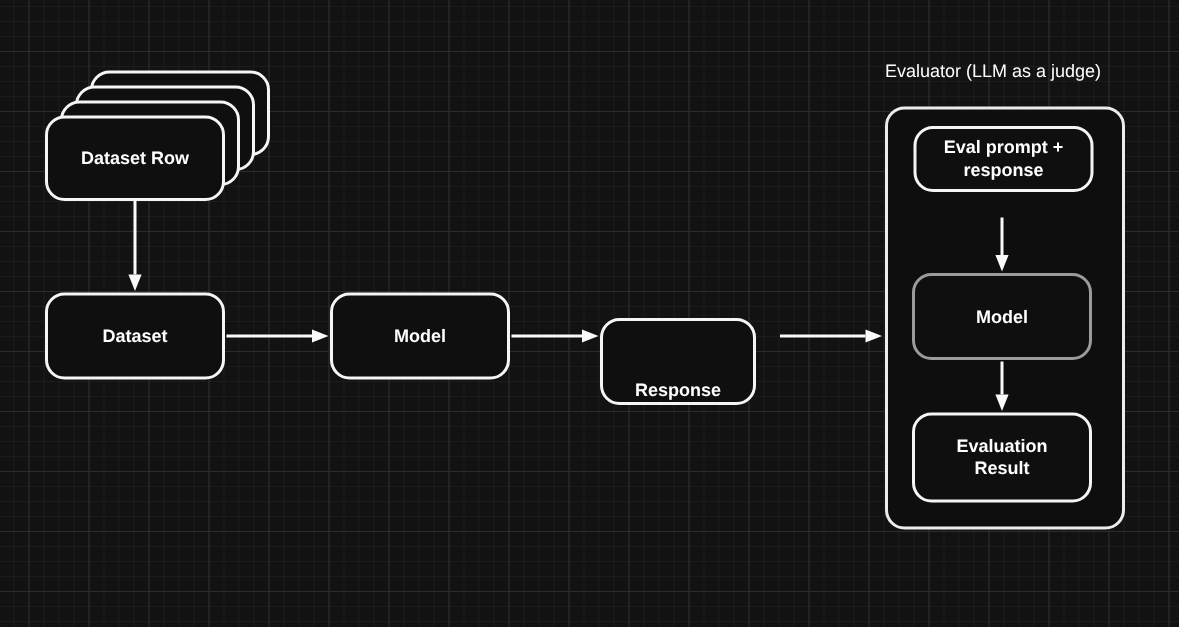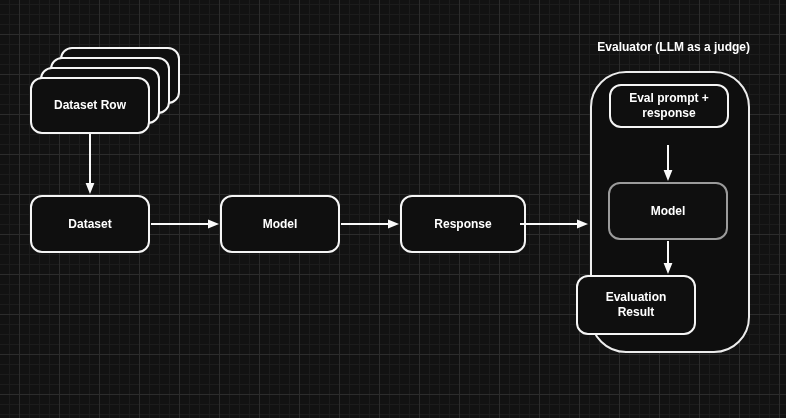--- a/index.html
+++ b/index.html
@@ -39,27 +39,27 @@
   .group{
     position:absolute;
     box-sizing:border-box;
     background:#0e0e0e;
     border:2px solid #ececec;
     border-radius:36px;
   }
   .group-label{
     position:absolute;
     color:#ffffff;
-    font-weight:bold;font-size:12px;
-    text-align:right;
+    font-weight:normal;font-size:12px;
+    text-align:left;
     white-space:nowrap;
   }
   .gray-border{border-color:#9b9b9b;}
   svg.edges{position:absolute;left:0;top:0;z-index:3;pointer-events:none;}
-  .node,.card-back,.group{z-index:2;}
+  .node,.card-back,.group{z-index:2;border-radius:13px;}
   .group{z-index:1;}
 </style>
 </head>
 <body>
 
 <div class="canvas">
 
   <div class="card-back" style="left:60px;top:47px;width:120px;height:57px;"></div>
   <div class="card-back" style="left:50px;top:57px;width:120px;height:57px;"></div>
   <div class="card-back" style="left:40px;top:67px;width:120px;height:57px;"></div>
@@ -68,37 +68,37 @@
   </div>
 
   <div class="node" style="left:30px;top:195px;width:120px;height:58px;">
     <span>Dataset</span>
   </div>
 
   <div class="node" style="left:220px;top:195px;width:120px;height:58px;">
     <span>Model</span>
   </div>
 
-  <div class="node" style="left:400px;top:195px;width:126px;height:58px;">
+  <div class="node" style="left:400px;top:212px;width:104px;height:58px;align-items:flex-end;">
     <span>Response</span>
   </div>
 
   <div class="group-label" style="left:590px;top:40px;width:160px;">Evaluator (LLM as a judge)</div>
 
   <div class="group" style="left:590px;top:71px;width:160px;height:282px;"></div>
 
   <div class="node" style="left:609px;top:84px;width:120px;height:44px;">
     <span>Eval prompt + response</span>
   </div>
 
   <div class="node gray-border" style="left:608px;top:182px;width:120px;height:58px;">
     <span>Model</span>
   </div>
 
-  <div class="node" style="left:576px;top:275px;width:120px;height:60px;">
+  <div class="node" style="left:608px;top:275px;width:120px;height:60px;">
     <span>Evaluation Result</span>
   </div>
 
   <svg class="edges" width="786" height="418" viewBox="0 0 786 418">
     <g stroke="#fafafa" stroke-width="2" fill="#fafafa">
 
       <g>
         <line x1="90" y1="134" x2="90" y2="183"></line>
         <polygon points="90,194 85.6,183 94.4,183" stroke="none"></polygon>
       </g>

